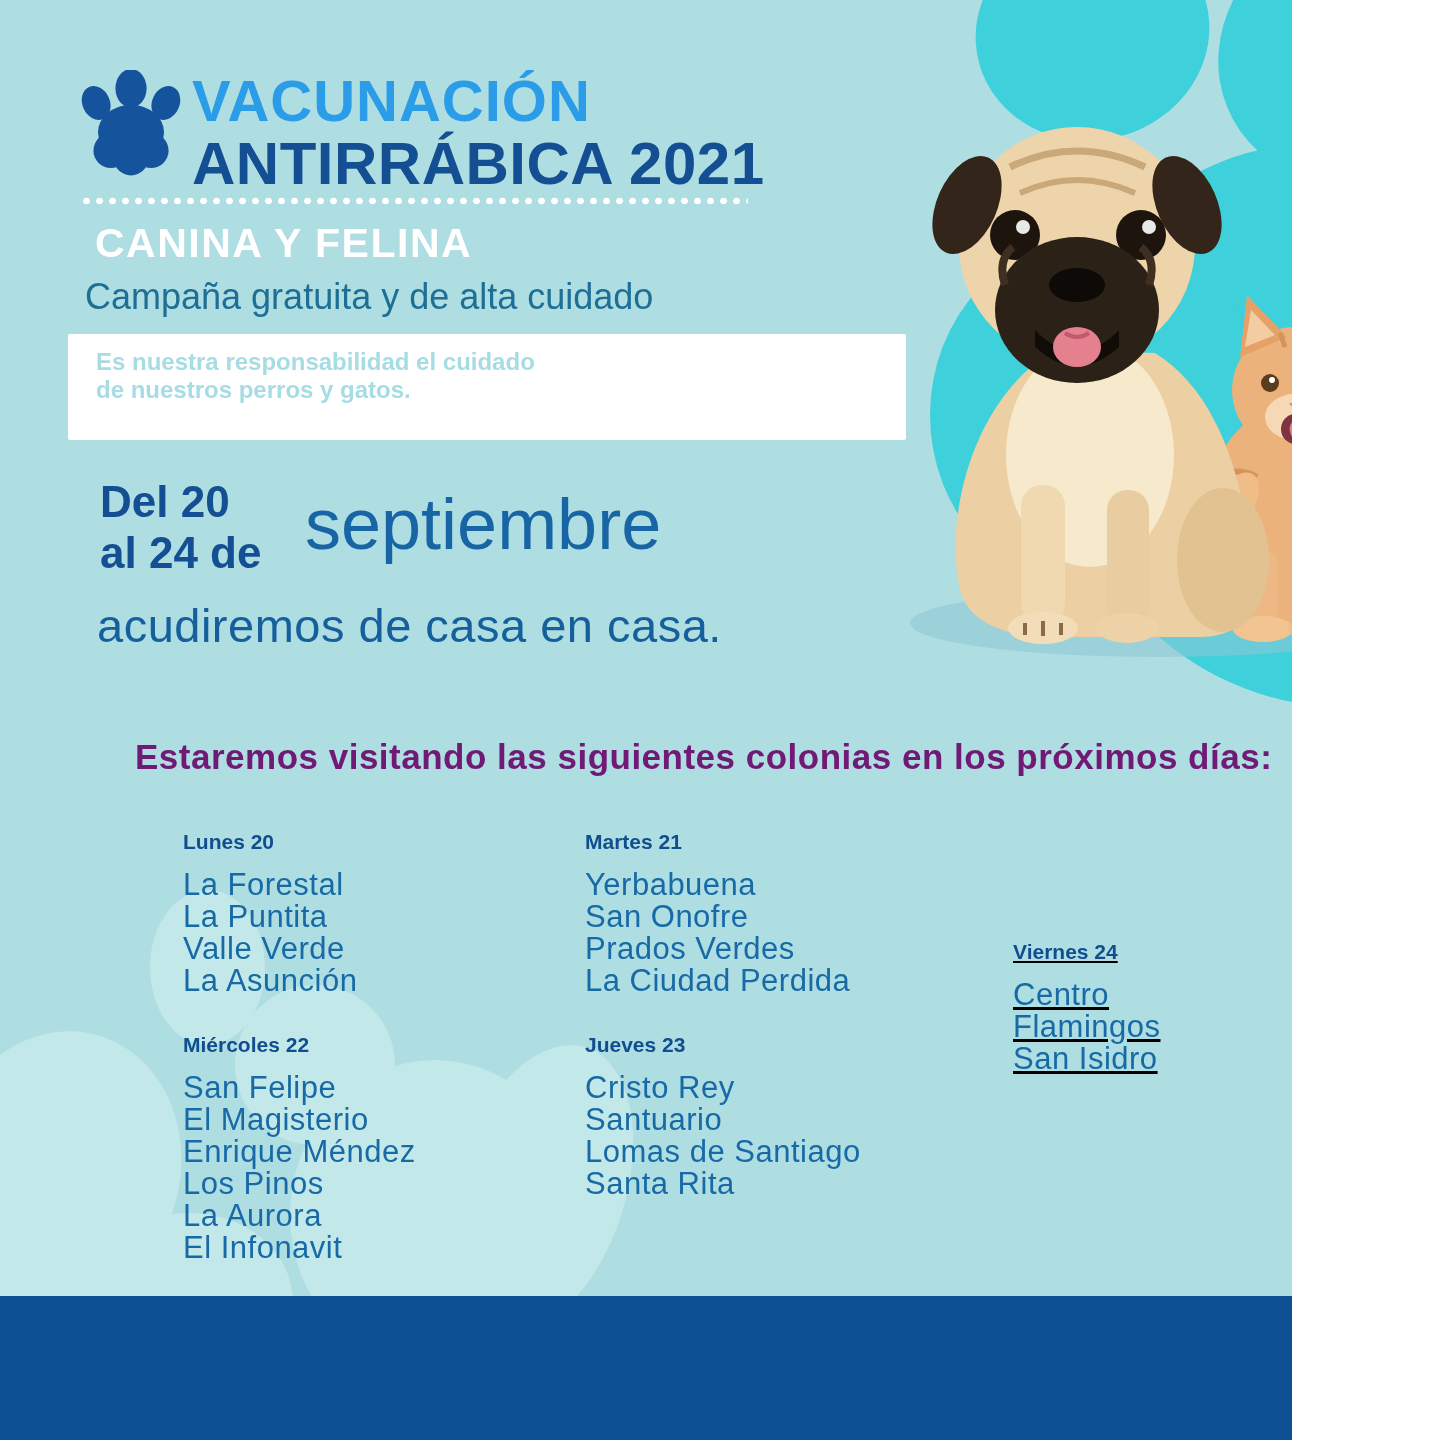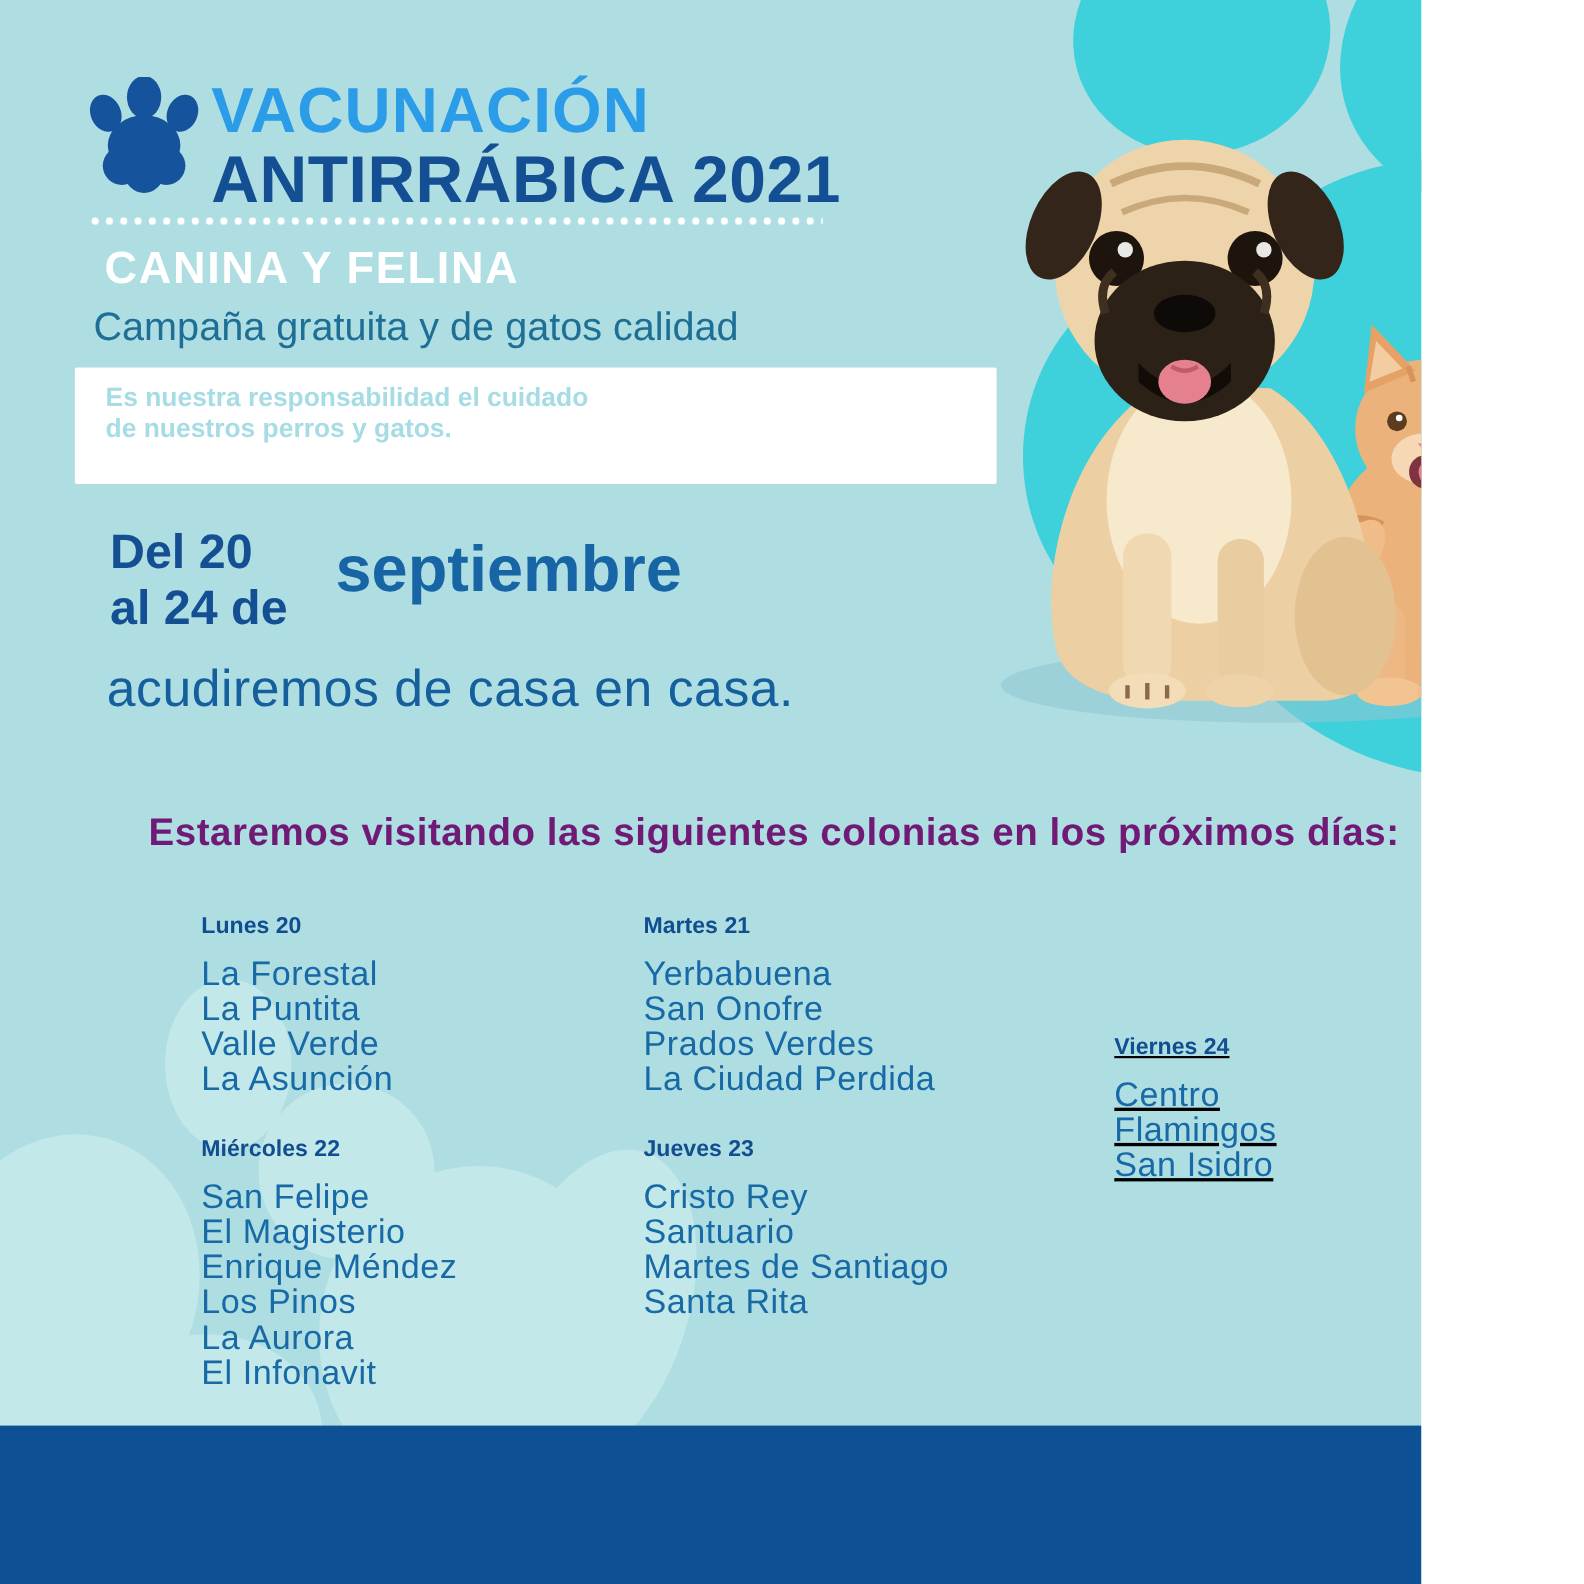--- a/index.html
+++ b/index.html
@@ -21,21 +21,21 @@
     background-size:13px 10px;background-repeat:repeat-x;background-position:0 50%;
   }
   .subtitle{left:95px;top:220px;font-size:41px;font-weight:600;color:#ffffff;letter-spacing:1.5px;}
   .tagline{left:85px;top:276px;font-size:36px;font-weight:500;color:#1d6f96;}
 
   .hbox{left:68px;top:334px;width:838px;height:106px;background:#ffffff;border-radius:2px;}
   .hbox-text{left:96px;top:348px;font-size:24px;font-weight:bold;color:#a6dce3;line-height:1.17;}
 
   .del20{left:100px;top:477px;font-size:44px;font-weight:bold;color:#134f92;}
   .al24{left:100px;top:528px;font-size:44px;font-weight:bold;color:#134f92;}
-  .month{left:305px;top:488px;font-size:59px;font-weight:bold;color:#1765a5;line-height:1.0;text-align:right;}
+  .month{left:305px;top:488px;font-size:72px;font-weight:normal;color:#1765a5;line-height:1.0;text-align:right;}
   .casa{left:97px;top:598px;font-size:47px;font-weight:500;color:#15609c;letter-spacing:0.5px;}
   .horario{left:97px;top:648px;font-size:44px;color:#15609c;}
   .horario b{font-weight:bold;color:#134f92;}
 
   .intro{left:135px;top:737px;font-size:35px;font-weight:bold;color:#701a75;letter-spacing:0.5px;}
 
   .day-group{position:absolute;}
   .day-title{font-size:21px;font-weight:bold;color:#114e90;margin-bottom:15px;}
   .day-items div{font-size:31px;font-weight:500;color:#176aa5;line-height:32px;letter-spacing:0.5px;}
 
@@ -69,21 +69,21 @@
       <circle cx="82" cy="88" r="19"></circle>
       <circle cx="60" cy="96" r="19"></circle>
     </g>
   </svg>
   <div class="abs" style="left:192px;top:72px;">
     <div class="title1">VACUNACIÓN</div>
     <div class="title2">ANTIRRÁBICA 2021</div>
   </div>
   <div class="abs dotline"></div>
   <div class="abs subtitle">CANINA Y FELINA</div>
-  <div class="abs tagline">Campaña gratuita y de gatos calidad</div>
+  <div class="abs tagline">Campaña gratuita y de alta cuidado</div>
 
   <div class="abs hbox"></div>
   <div class="abs hbox-text">
     <div>Es nuestra responsabilidad el cuidado</div>
     <div>de nuestros perros y gatos.</div>
   </div>
 
   <div class="abs del20">Del 20</div>
   <div class="abs al24">al 24 de</div>
   <div class="abs month">septiembre</div>
@@ -130,21 +130,21 @@
       <div>La Aurora</div>
       <div>El Infonavit</div>
     </div>
   </div>
 
   <div class="day-group" style="left:585px;top:1033px;">
     <div class="day-title">Jueves 23</div>
     <div class="day-items">
       <div>Cristo Rey</div>
       <div>Santuario</div>
-      <div>Martes de Santiago</div>
+      <div>Lomas de Santiago</div>
       <div>Santa Rita</div>
     </div>
   </div>
 
   <svg class="abs" style="left:905px;top:95px;" width="535" height="565" viewBox="0 0 535 565">
     <ellipse cx="255" cy="528" rx="250" ry="34" fill="#8fc7d2" opacity="0.55"></ellipse>
 
     <g>
       <path d="M462 505 Q505 485 495 428 Q490 410 480 402" stroke="#e2a468" stroke-width="16" fill="none" stroke-linecap="round"></path>
       <ellipse cx="385" cy="420" rx="84" ry="108" fill="#ecb27c"></ellipse>

